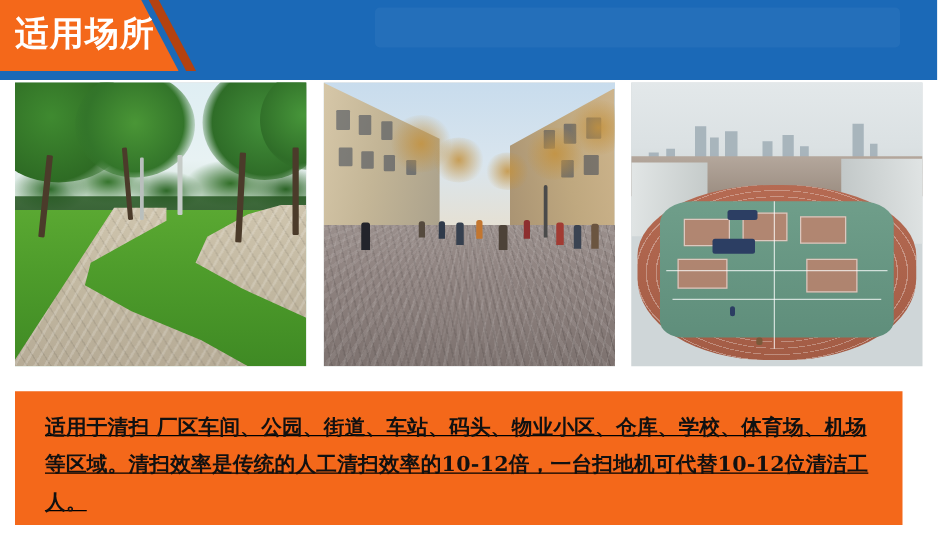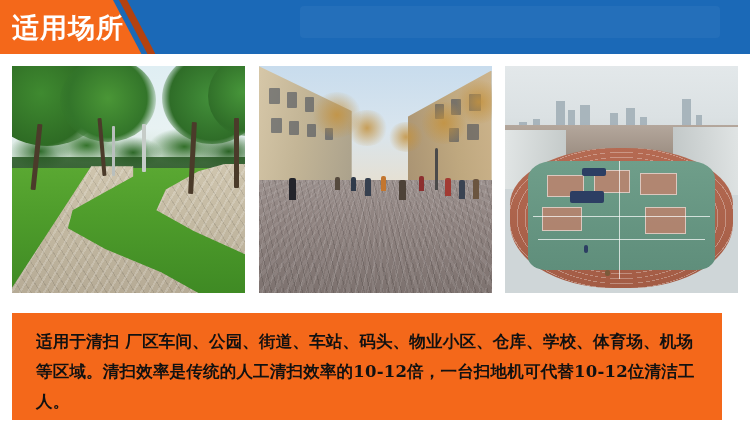--- a/index.html
+++ b/index.html
@@ -18,21 +18,21 @@
     background: #ffffff;
     overflow: hidden;
   }
 
   
   .banner {
     position: absolute;
     left: 0;
     top: 0;
     width: 750px;
-    height: 54px;
+    height: 64px;
     background: #1b69b7;
     overflow: hidden;
   }
   .banner-blue-sheen {
     position: absolute;
     left: 300px;
     top: 6px;
     width: 420px;
     height: 32px;
     background: rgba(255,255,255,0.045);
@@ -216,20 +216,21 @@
   
   .desc-box {
     position: absolute;
     left: 12px;
     top: 313px;
     width: 710px;
     height: 107px;
     background: #f4681a;
     box-sizing: border-box;
     padding: 14px 18px 0 24px;
+    text-decoration: underline;
   }
   .desc-text {
     margin: 0;
     color: #111111;
     font-size: 16.5px;
     line-height: 30px;
     font-weight: bold;
     font-family: "DejaVu Serif", "Liberation Serif", serif;
     letter-spacing: 0.2px;
     text-align: left;

